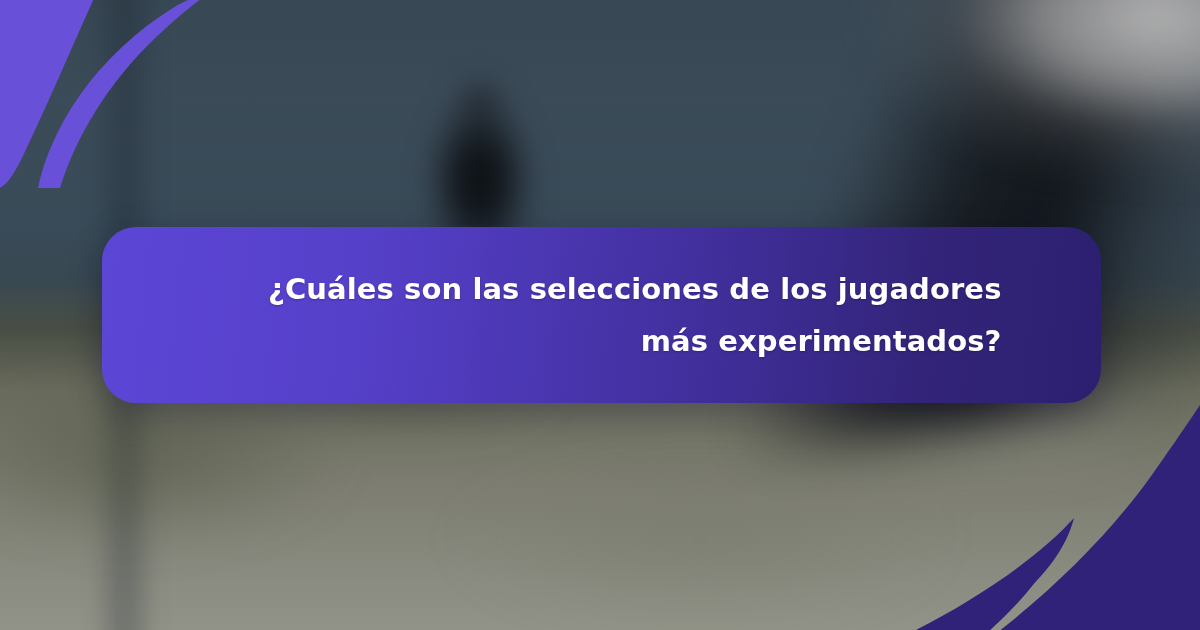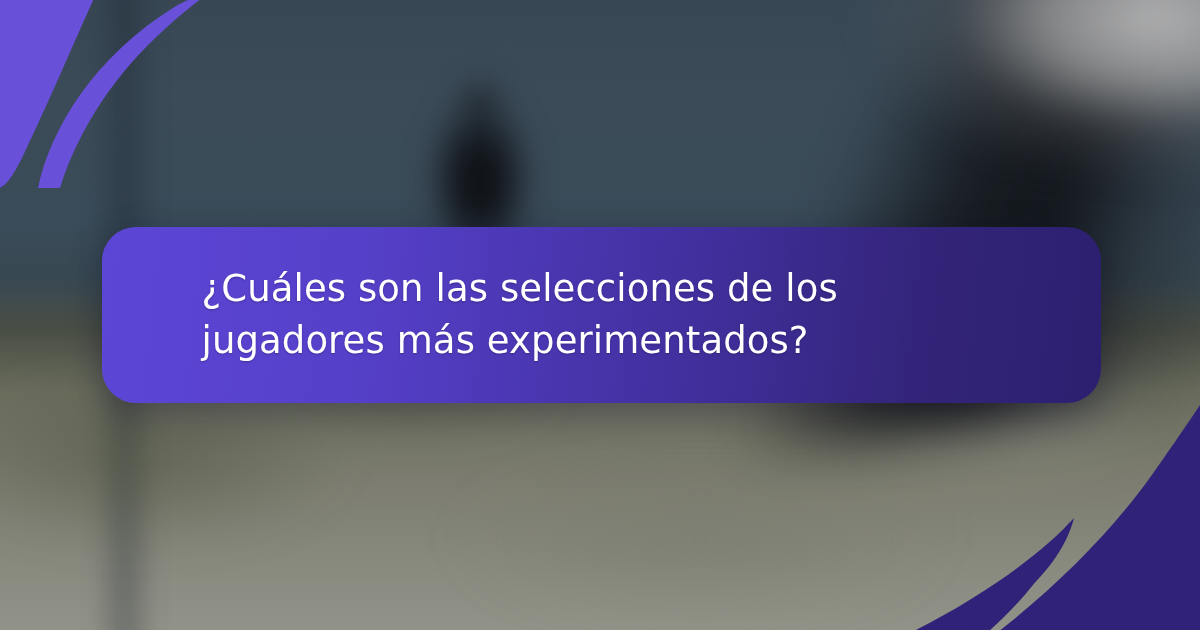--- a/index.html
+++ b/index.html
@@ -125,25 +125,25 @@
     background: linear-gradient(96deg, #5c46d6 0%, #5540c9 26%, #42309f 58%, #332479 82%, #2c1f70 100%);
     box-shadow: 0 10px 34px rgba(14,10,40,0.30);
     display: flex;
     align-items: center;
     justify-content: center;
     padding: 0 46px;
   }
 
   .card-title {
     font-family: "DejaVu Sans", sans-serif;
-    font-size: 37px;
+    font-size: 29px;
     line-height: 52px;
-    font-weight: 400;
+    font-weight: 700;
     color: #ffffff;
-    text-align: left;
+    text-align: right;
     letter-spacing: 0.1px;
     max-width: 800px;
     text-shadow: 0 1px 2px rgba(20,10,50,0.30);
   }
 </style>
 </head>
 <body>
 
 <div id="stage">
 

